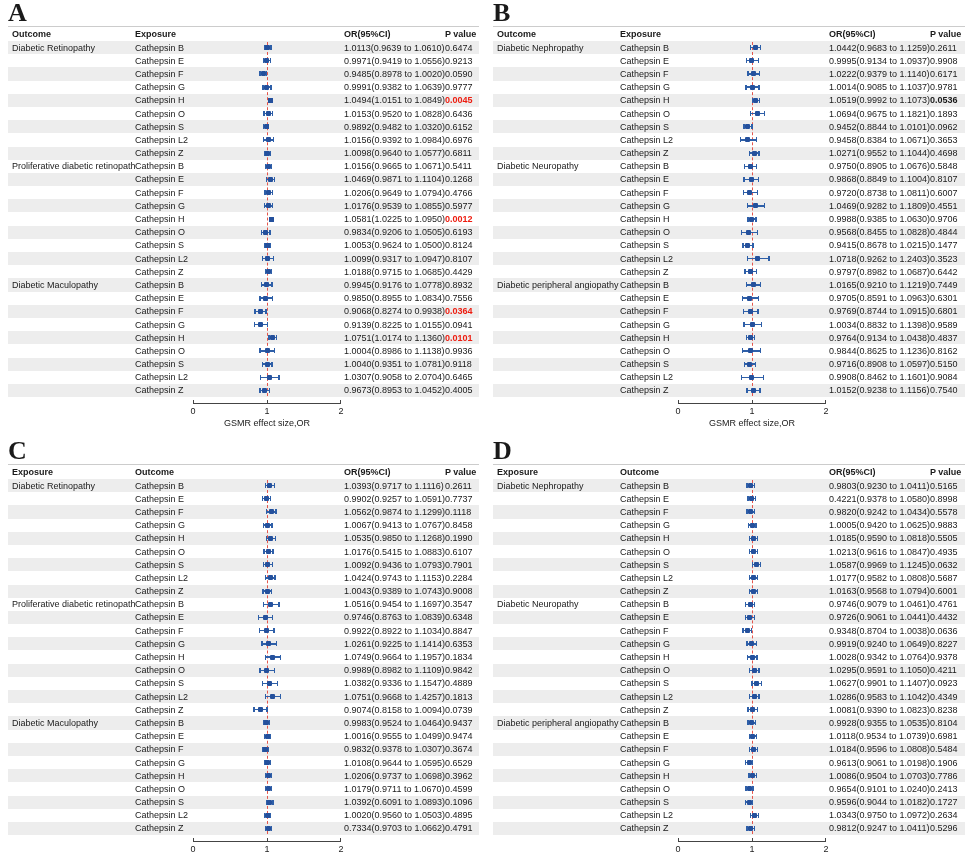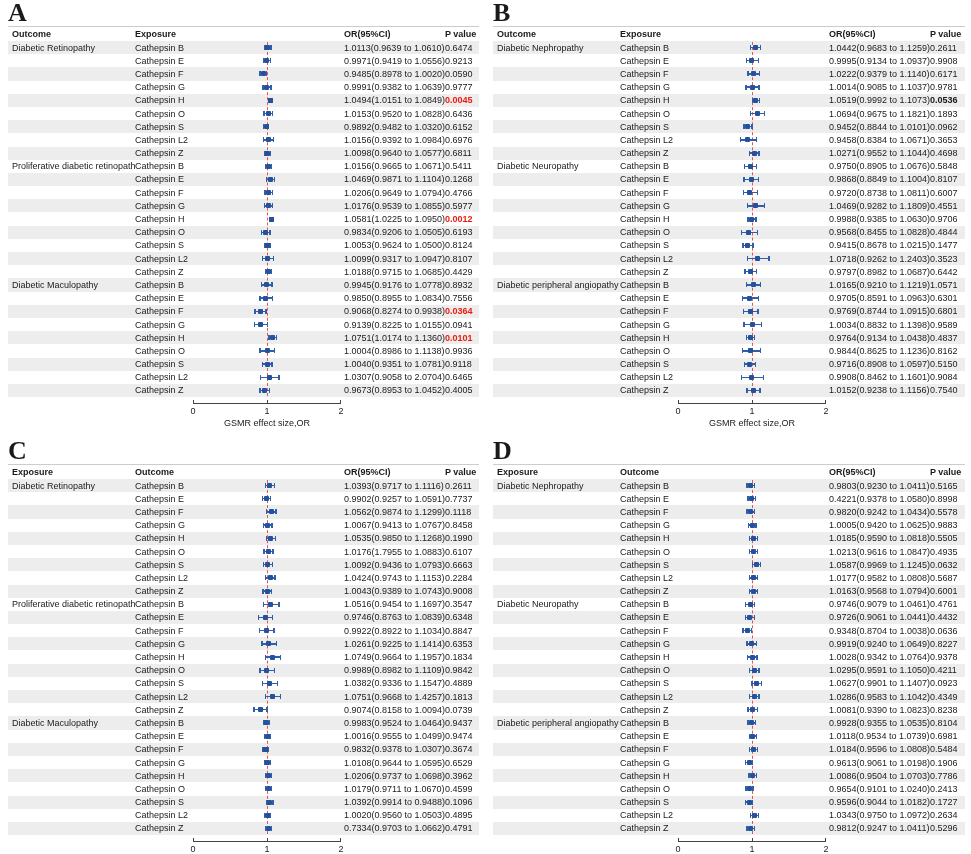--- a/index.html
+++ b/index.html
@@ -708,21 +708,21 @@
           <span class="c2">Cathepsin B</span>
           <span class="plotc">
             <span class="ciwrap">
               <span class="wh" style="left: 68.154px; width: 14.8666px;"></span>
               <span class="cap" style="left: 68.154px;"></span>
               <span class="cap" style="left: 81.7206px;"></span>
               <span class="box" style="left: 72.721px;"></span>
             </span>
           </span>
           <span class="orc">1.0165(0.9210 to 1.1219)</span>
-          <span class="pc pval">1.0571</span>
+          <span class="pc pval">0.7449</span>
         </div>
         <div class="row">
           <span class="c1"></span>
           <span class="c2">Cathepsin E</span>
           <span class="plotc">
             <span class="ciwrap">
               <span class="wh" style="left: 63.5734px; width: 17.5528px;"></span>
               <span class="cap" style="left: 63.5734px;"></span>
               <span class="cap" style="left: 79.8262px;"></span>
               <span class="box" style="left: 69.317px;"></span>
@@ -929,36 +929,36 @@
           <span class="c1"></span>
           <span class="c2">Cathepsin O</span>
           <span class="plotc">
             <span class="ciwrap">
               <span class="wh" style="left: 70.411px; width: 10.1232px;"></span>
               <span class="cap" style="left: 70.411px;"></span>
               <span class="cap" style="left: 79.2342px;"></span>
               <span class="box" style="left: 72.8024px;"></span>
             </span>
           </span>
-          <span class="orc">1.0176(1.7955 to 1.0883)</span>
+          <span class="orc">1.0176(0.5415 to 1.0883)</span>
           <span class="pc pval">0.6107</span>
         </div>
         <div class="row stripe">
           <span class="c1"></span>
           <span class="c2">Cathepsin S</span>
           <span class="plotc">
             <span class="ciwrap">
               <span class="wh" style="left: 69.8264px; width: 10.0418px;"></span>
               <span class="cap" style="left: 69.8264px;"></span>
               <span class="cap" style="left: 78.5682px;"></span>
               <span class="box" style="left: 72.1808px;"></span>
             </span>
           </span>
           <span class="orc">1.0092(0.9436 to 1.0793)</span>
-          <span class="pc pval">0.6663</span>
+          <span class="pc pval">0.7901</span>
         </div>
         <div class="row">
           <span class="c1"></span>
           <span class="c2">Cathepsin L2</span>
           <span class="plotc">
             <span class="ciwrap">
               <span class="wh" style="left: 72.0982px; width: 10.434px;"></span>
               <span class="cap" style="left: 72.0982px;"></span>
               <span class="cap" style="left: 81.2322px;"></span>
               <span class="box" style="left: 74.6376px;"></span>
@@ -1195,21 +1195,21 @@
           <span class="c1"></span>
           <span class="c2">Cathepsin S</span>
           <span class="plotc">
             <span class="ciwrap">
               <span class="wh" style="left: 73.3636px; width: 7.2446px;"></span>
               <span class="cap" style="left: 73.3636px;"></span>
               <span class="cap" style="left: 79.3082px;"></span>
               <span class="box" style="left: 74.4008px;"></span>
             </span>
           </span>
-          <span class="orc">1.0392(0.9914 to 0.9488)</span>
+          <span class="orc">1.0392(0.6091 to 1.0893)</span>
           <span class="pc pval">0.1096</span>
         </div>
         <div class="row">
           <span class="c1"></span>
           <span class="c2">Cathepsin L2</span>
           <span class="plotc">
             <span class="ciwrap">
               <span class="wh" style="left: 70.744px; width: 6.9782px;"></span>
               <span class="cap" style="left: 70.744px;"></span>
               <span class="cap" style="left: 76.4222px;"></span>

